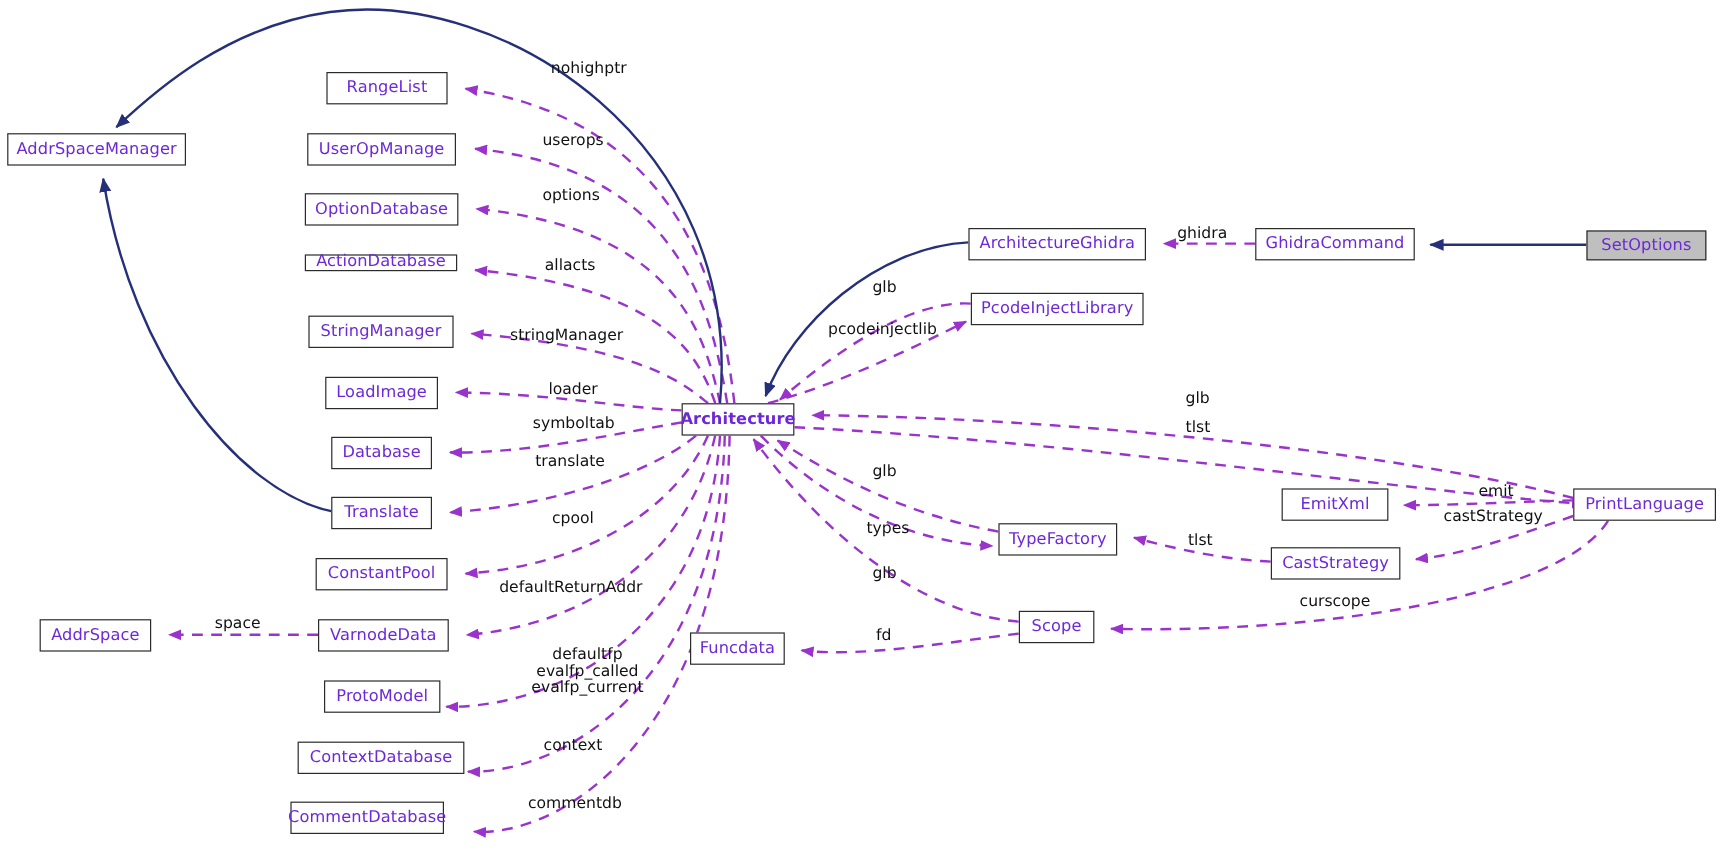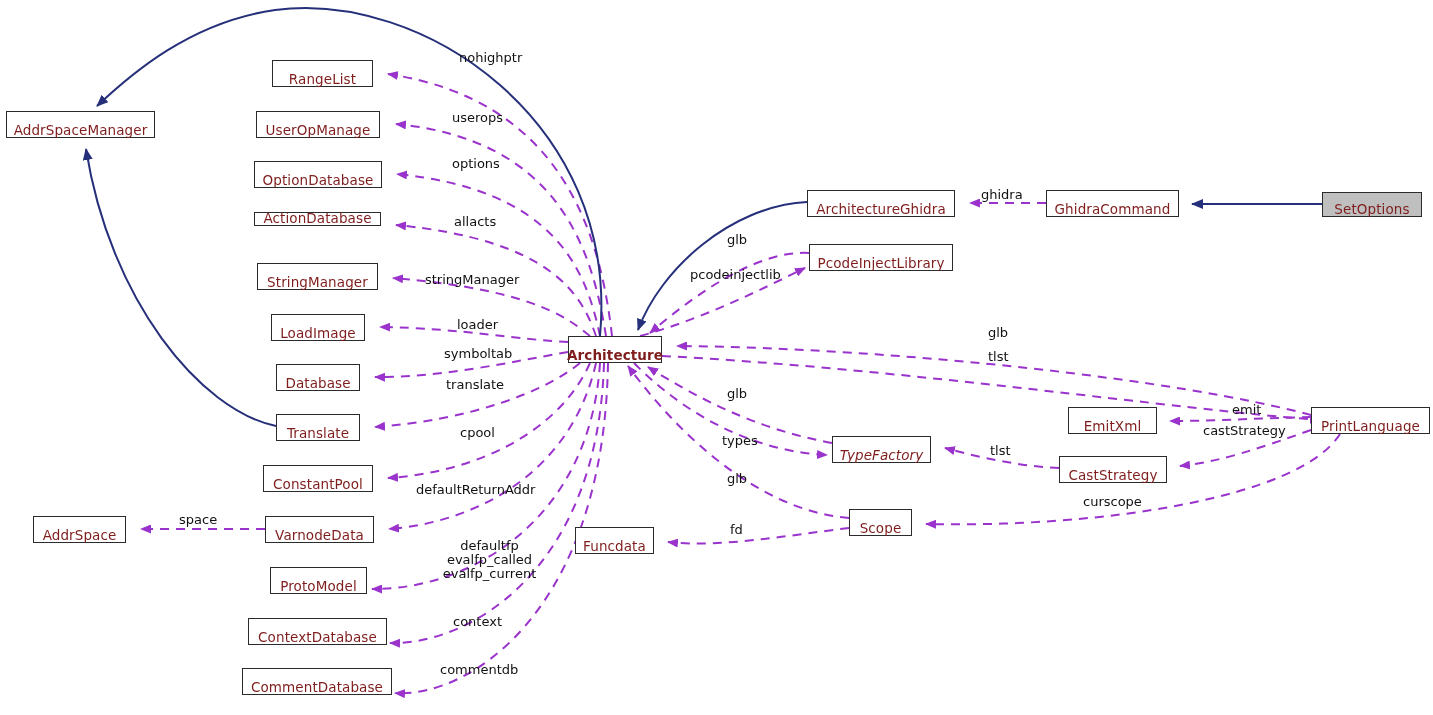--- a/index.html
+++ b/index.html
@@ -1,21 +1,21 @@
 <!DOCTYPE html>
 <html><head>
 <meta charset="utf-8">
 <style>
   html,body{margin:0;padding:0;background:#ffffff;}
   body{font-family:"DejaVu Sans","Liberation Sans",sans-serif;}
   #diagram{position:relative;width:1433px;height:715px;background:#fff;overflow:hidden;}
   #edges{position:absolute;left:0;top:0;width:1433px;height:715px;}
   .node{position:absolute;box-sizing:border-box;border:1px solid #2b2b2b;
-        background:#ffffff;color:#7f1d1d;font-size:13.5px;line-height:1;
-        display:flex;align-items:flex-end;justify-content:center;
+        background:#ffffff;color:#6d28d9;font-size:13.5px;line-height:1;
+        display:flex;align-items:center;justify-content:center;
         white-space:nowrap;letter-spacing:0.1px;}
   .node.filled{background:#bfbfbf;}
   .elabel{position:absolute;font-size:13px;color:#111;white-space:pre;line-height:14px;}
   .elabel.center{text-align:center;}
 </style>
 </head>
 <body>
 
 <div id="diagram">
 
@@ -102,36 +102,36 @@
     </div>
   <div class="node" style="left:265px;top:516px;width:109px;height:27px;">
       <span>VarnodeData</span>
     </div>
   <div class="node" style="left:270px;top:567px;width:97px;height:27px;">
       <span>ProtoModel</span>
     </div>
   <div class="node" style="left:248px;top:618px;width:139px;height:27px;">
       <span>ContextDatabase</span>
     </div>
-  <div class="node" style="left:242px;top:668px;width:150px;height:27px;">
+  <div class="node" style="left:242px;top:668px;width:128px;height:27px;">
       <span>CommentDatabase</span>
     </div>
   <div class="node" style="left:568px;top:336px;width:94px;height:27px;font-weight:bold;">
       <span>Architecture</span>
     </div>
   <div class="node" style="left:575px;top:527px;width:79px;height:27px;">
       <span>Funcdata</span>
     </div>
   <div class="node" style="left:807px;top:190px;width:148px;height:27px;">
       <span>ArchitectureGhidra</span>
     </div>
   <div class="node" style="left:809px;top:244px;width:144px;height:27px;">
       <span>PcodeInjectLibrary</span>
     </div>
-  <div class="node" style="left:832px;top:436px;width:99px;height:27px;font-style:italic;">
+  <div class="node" style="left:832px;top:436px;width:99px;height:27px;">
       <span>TypeFactory</span>
     </div>
   <div class="node" style="left:849px;top:509px;width:63px;height:27px;">
       <span>Scope</span>
     </div>
   <div class="node" style="left:1068px;top:407px;width:89px;height:27px;">
       <span>EmitXml</span>
     </div>
   <div class="node" style="left:1059px;top:456px;width:108px;height:27px;">
       <span>CastStrategy</span>

